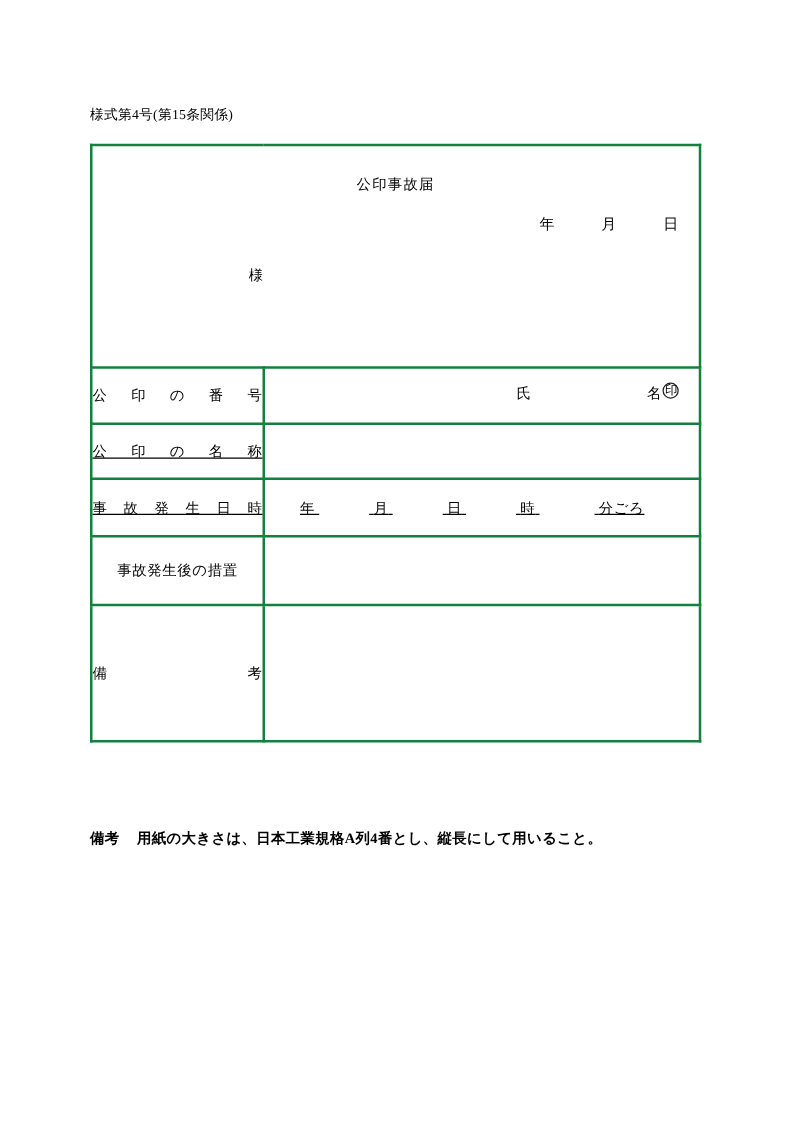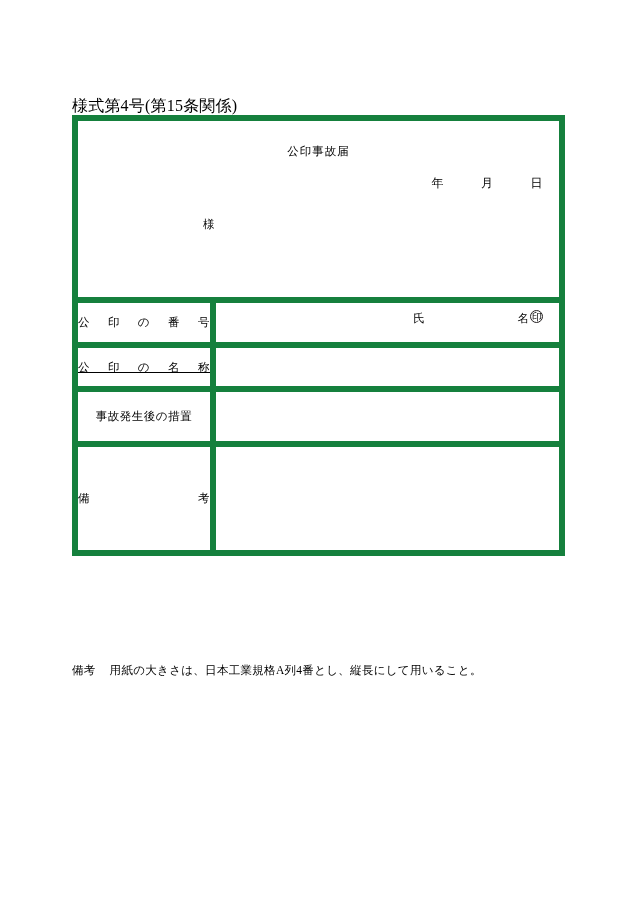--- a/index.html
+++ b/index.html
@@ -18,38 +18,38 @@
   .page {
     position: absolute;
     left: 0;
     top: 0;
     width: 630px;
     height: 916px;
   }
   .form-number {
     position: absolute;
     left: 72px;
-    top: 96px;
-    font-size: 16px;
+    top: 84px;
+    font-size: 11px;
     letter-spacing: 0.2px;
     white-space: nowrap;
   }
   .table-wrap {
     position: absolute;
     left: 72px;
     top: 115px;
     width: 487px;
   }
   table.form {
     border-collapse: collapse;
     width: 487px;
     table-layout: fixed;
   }
   table.form td {
-    border: 6px solid #15803d;
+    border: 2px solid #15803d;
     padding: 0;
     vertical-align: middle;
     font-size: 11.5px;
   }
   
   .head-cell {
     height: 176px;
     position: relative;
   }
   .head-title {
@@ -155,20 +155,21 @@
   .datetime-line span.g1 { display: inline-block; width: 40px; }
   .datetime-line span.g2 { display: inline-block; width: 44px; }
 
   .footnote {
     position: absolute;
     left: 72px;
     top: 663px;
     font-size: 11.5px;
     letter-spacing: 0.3px;
     white-space: nowrap;
+    font-weight: bold;
   }
   .footnote .fn-gap { display: inline-block; width: 14px; }
 </style>
 </head>
 <body>
 
 <div class="page">
 
   <div class="form-number">様式第4号(第15条関係)</div>
 
@@ -205,20 +206,38 @@
           <td class="val"></td>
         </tr>
 
         <tr class="row-h-45">
           <td class="lbl">
             <span class="spread">公印の名称</span>
           </td>
           <td class="val"></td>
         </tr>
 
+        <tr class="row-h-45">
+          <td class="lbl">
+            <span class="spread">事故発生日時</span>
+          </td>
+          <td>
+            <div class="datetime-line">
+              <span>年</span>
+              <span class="g1"></span>
+              <span>月</span>
+              <span class="g1"></span>
+              <span>日</span>
+              <span class="g1"></span>
+              <span>時</span>
+              <span class="g2"></span>
+              <span>分ごろ</span>
+            </div>
+          </td>
+        </tr>
 
 
         <tr class="row-h-56">
           <td class="lbl">
             <span class="plain">事故発生後の措置</span>
           </td>
           <td class="val"></td>
         </tr>
 
         <tr class="row-h-110">

